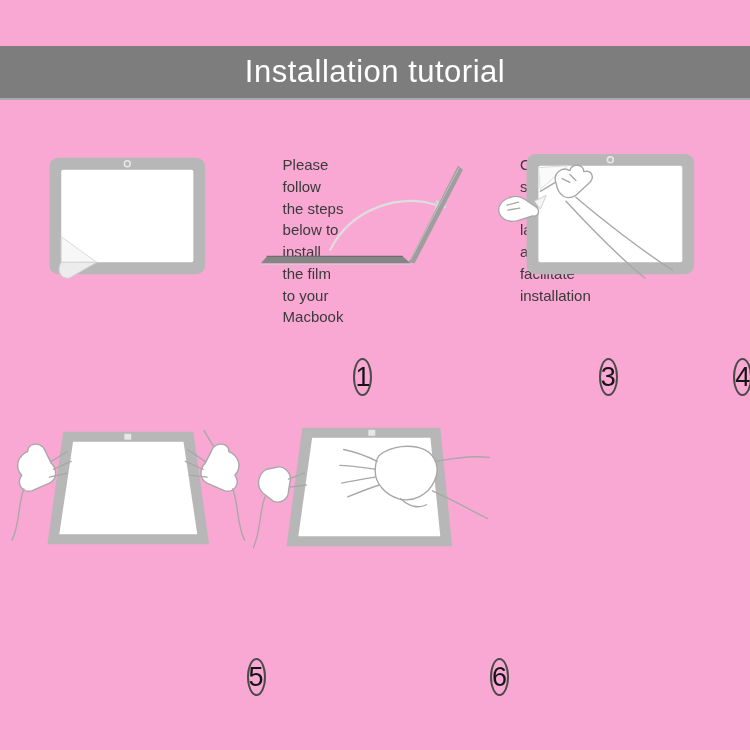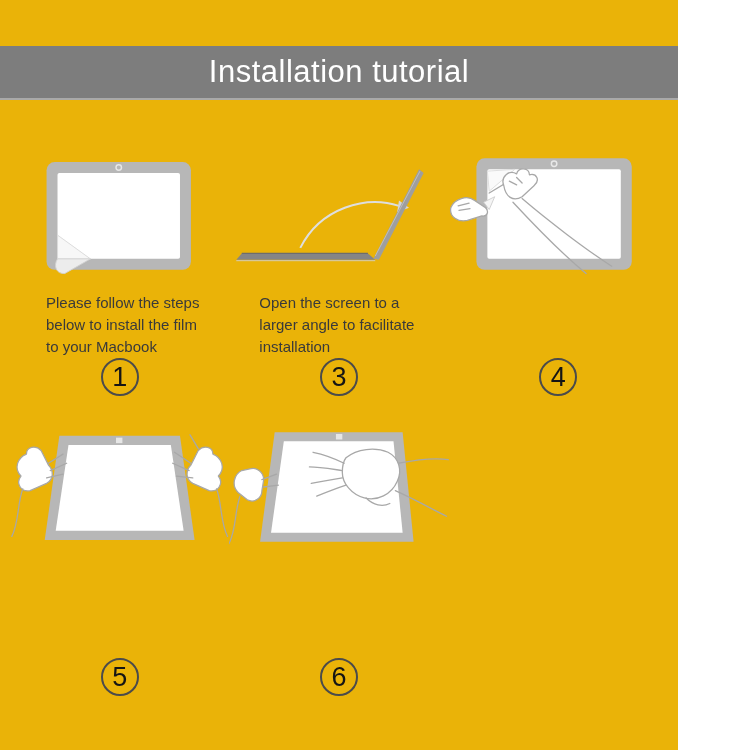--- a/index.html
+++ b/index.html
@@ -1,35 +1,35 @@
 <!DOCTYPE html>
 <html><head>
 <meta charset="utf-8">
 <style>
   html,body{margin:0;padding:0;background:#fff;}
   .page{
-    position:relative;width:678px;height:750px;background:#eab308;overflow:hidden;
+    position:relative;width:750px;height:750px;background:#f9a8d4;overflow:hidden;
     font-family:"Liberation Sans", sans-serif;color:#3a3a3a;
   }
   .topbar{
     margin-top:46px;height:54px;background:#7d7d7d;
     display:flex;align-items:center;justify-content:center;
     border-bottom:2px solid #a9a9a9;box-sizing:border-box;
   }
   .topbar h1{
     margin:0;font-size:31px;font-weight:400;color:#ffffff;letter-spacing:0.5px;
   }
   .grid{
     display:grid;
     grid-template-columns:repeat(3,1fr);
     grid-template-rows:252px 280px;
     row-gap:20px;
     padding:46px 10px 0 10px;
   }
-  .step{display:flex;flex-direction:column;}
+  .step{display:flex;flex-direction:row;}
   .figure{height:138px;flex:0 0 auto;}
   .figure svg{width:100%;height:138px;display:block;}
   .caption{
     font-size:15px;line-height:1.45;white-space:pre-line;
     padding-top:8px;color:#3a3a3a;
   }
   .step:nth-child(3n+1) .caption{padding-left:36px;padding-right:10px;}
   .step:nth-child(3n+2) .caption{padding-left:30px;padding-right:8px;}
   .step:nth-child(3n)   .caption{padding-left:17px;padding-right:4px;}
   .badge{

